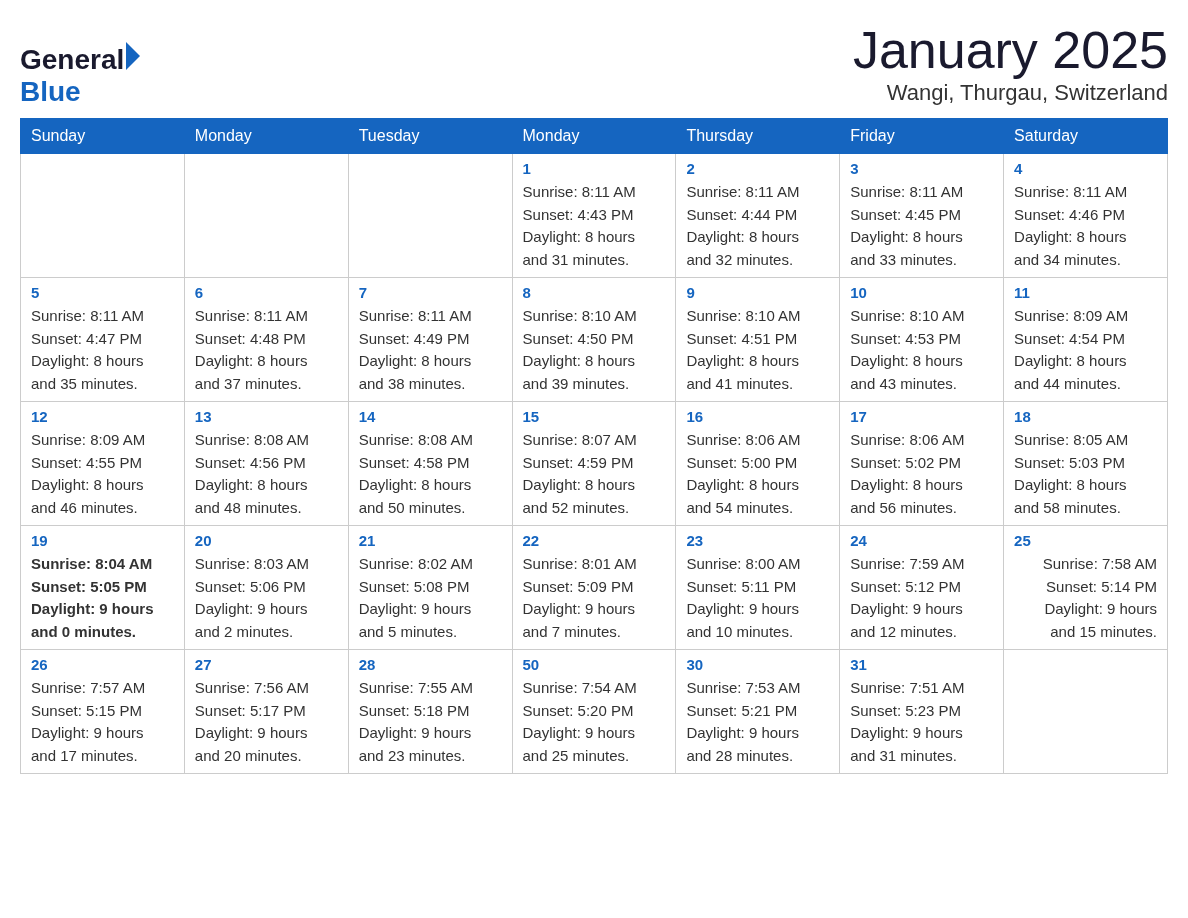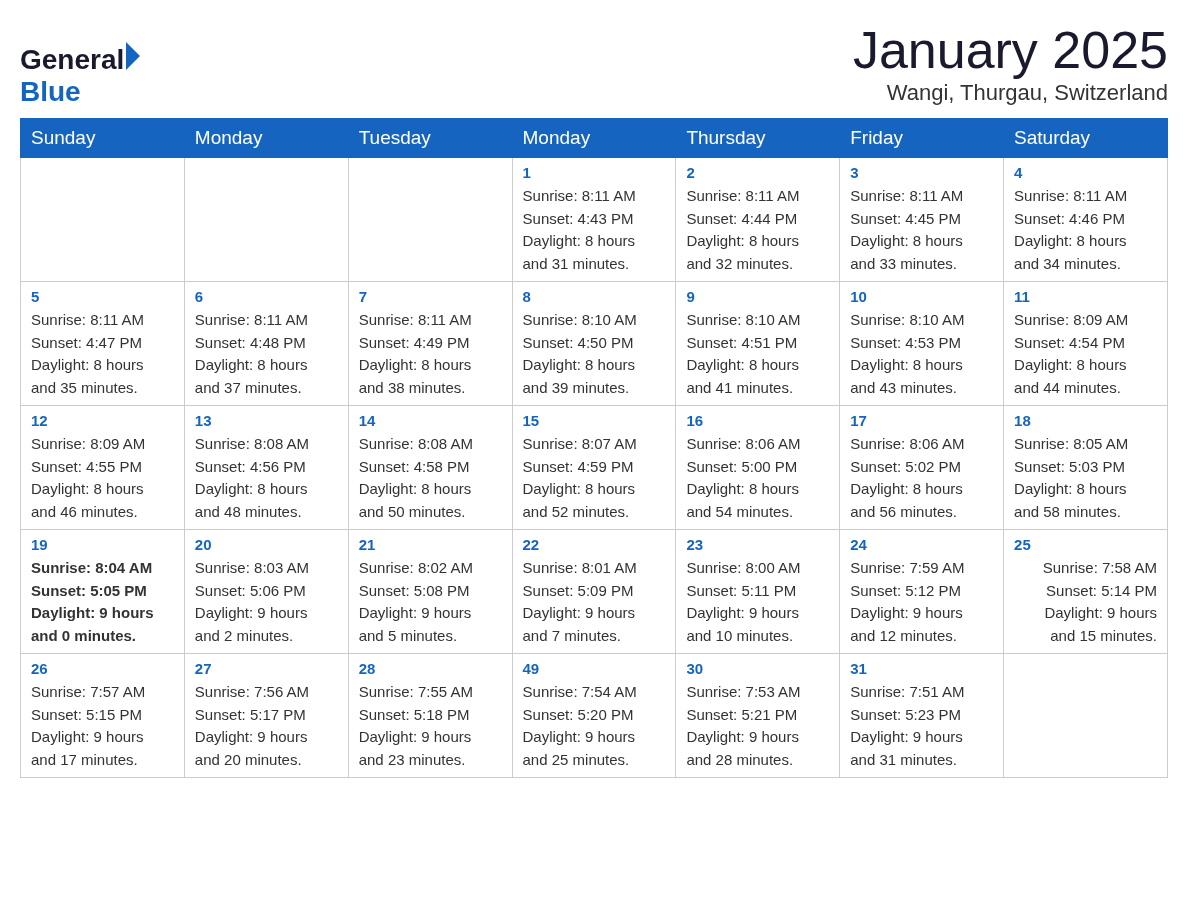--- a/index.html
+++ b/index.html
@@ -59,21 +59,21 @@
     .calendar-table {
       width: 100%;
       border-collapse: collapse;
       border: 1px solid #aaa;
     }
     .calendar-table th {
       background-color: #1565c0;
       color: #fff;
       padding: 8px 10px;
       text-align: left;
-      font-size: 19px;
+      font-size: 16px;
       font-weight: normal;
       border: 1px solid #1565c0;
       margin-top: 36px;
     }
     .calendar-table td {
       vertical-align: top;
       padding: 6px 10px;
       border: 1px solid #ccc;
       width: calc(100% / 7);
       min-height: 100px;
@@ -334,21 +334,21 @@
 and 20 minutes.</div>
         </td>
         <td>
           <span class="day-number">28</span>
           <div class="day-info" style="white-space: pre-line;">Sunrise: 7:55 AM
 Sunset: 5:18 PM
 Daylight: 9 hours
 and 23 minutes.</div>
         </td>
         <td>
-          <span class="day-number">49</span>
+          <span class="day-number">50</span>
           <div class="day-info" style="white-space: pre-line;">Sunrise: 7:54 AM
 Sunset: 5:20 PM
 Daylight: 9 hours
 and 25 minutes.</div>
         </td>
         <td>
           <span class="day-number">30</span>
           <div class="day-info" style="white-space: pre-line;">Sunrise: 7:53 AM
 Sunset: 5:21 PM
 Daylight: 9 hours

